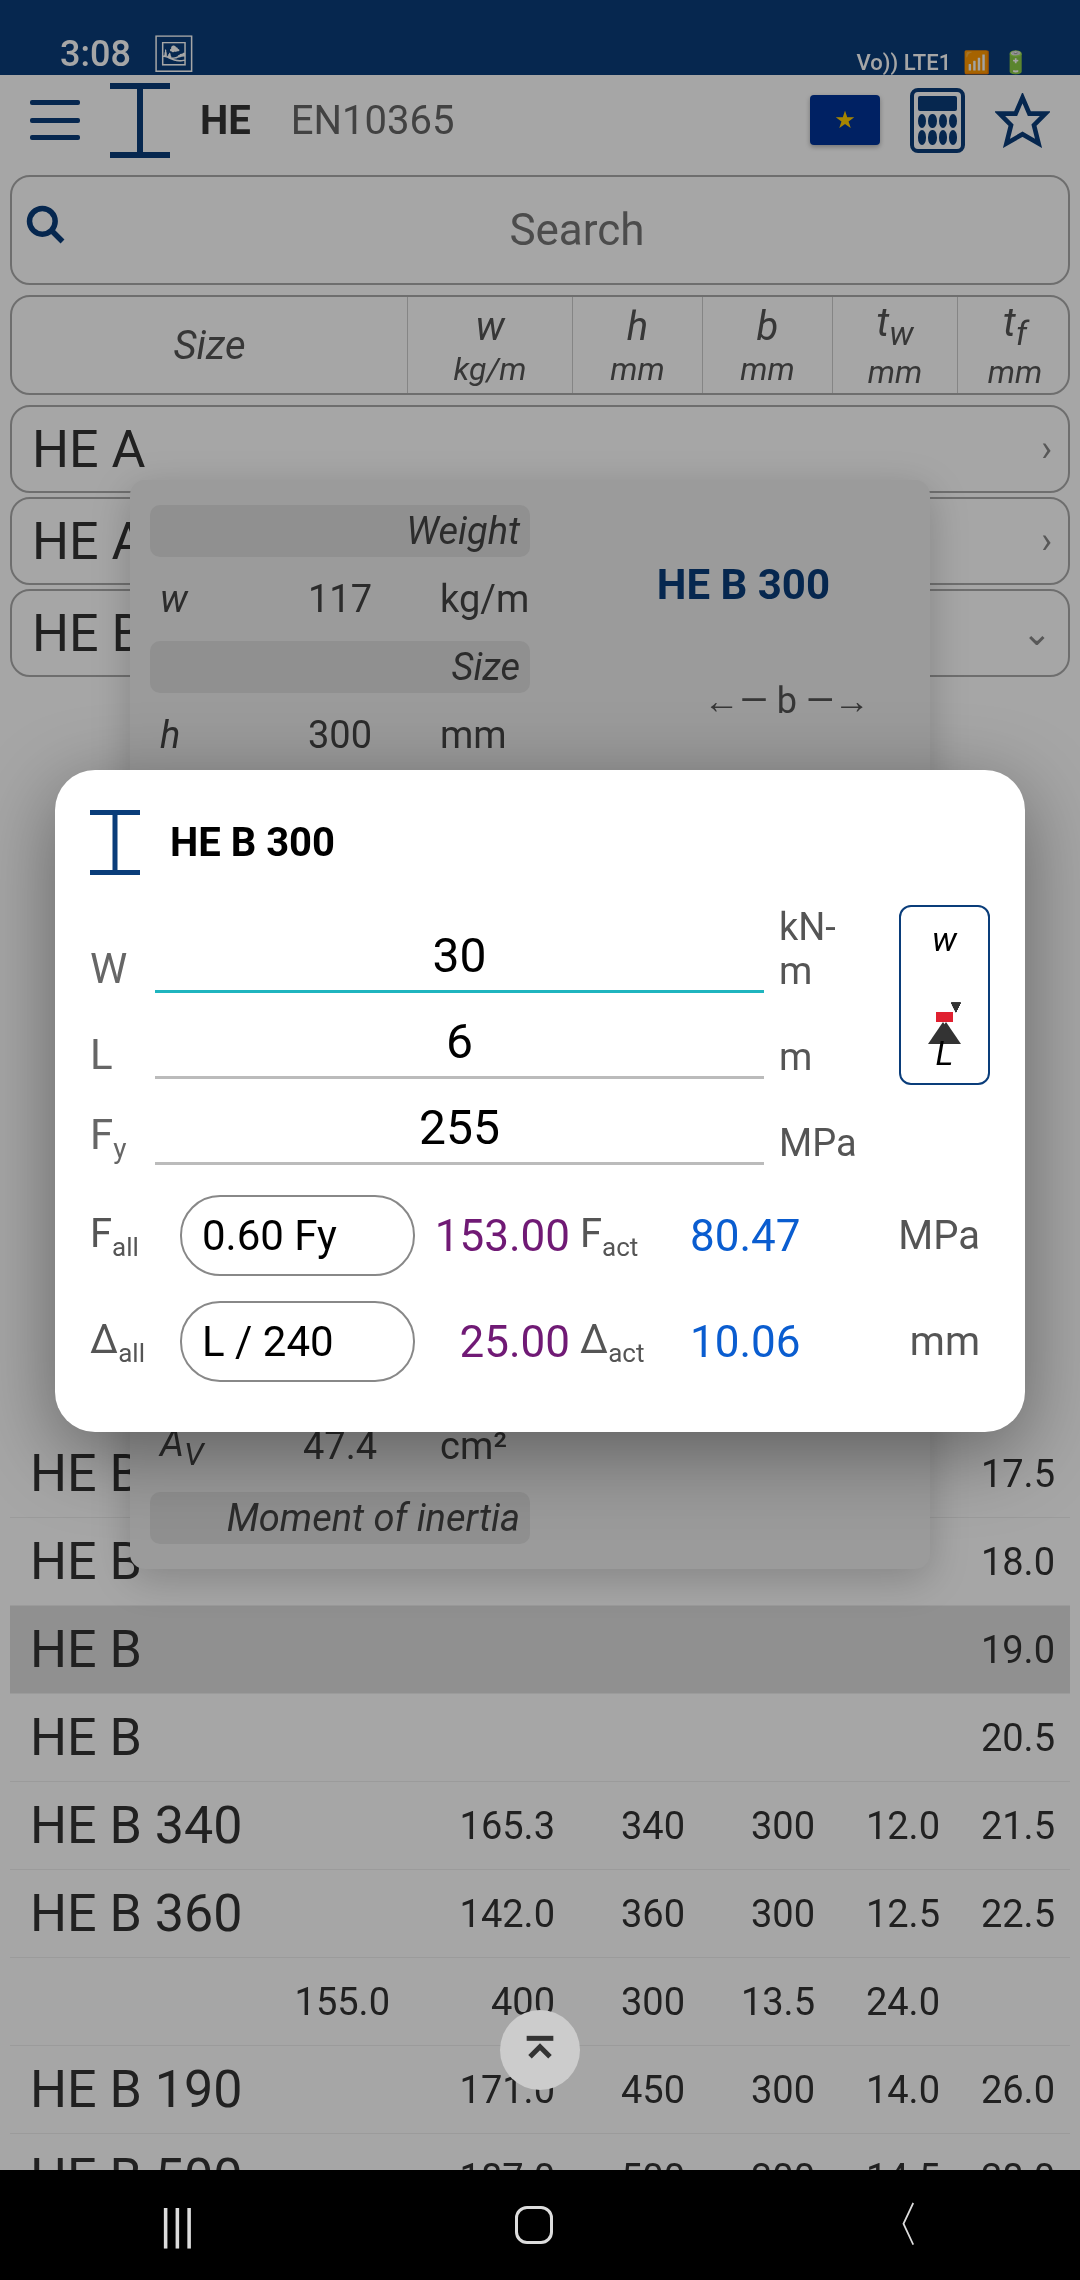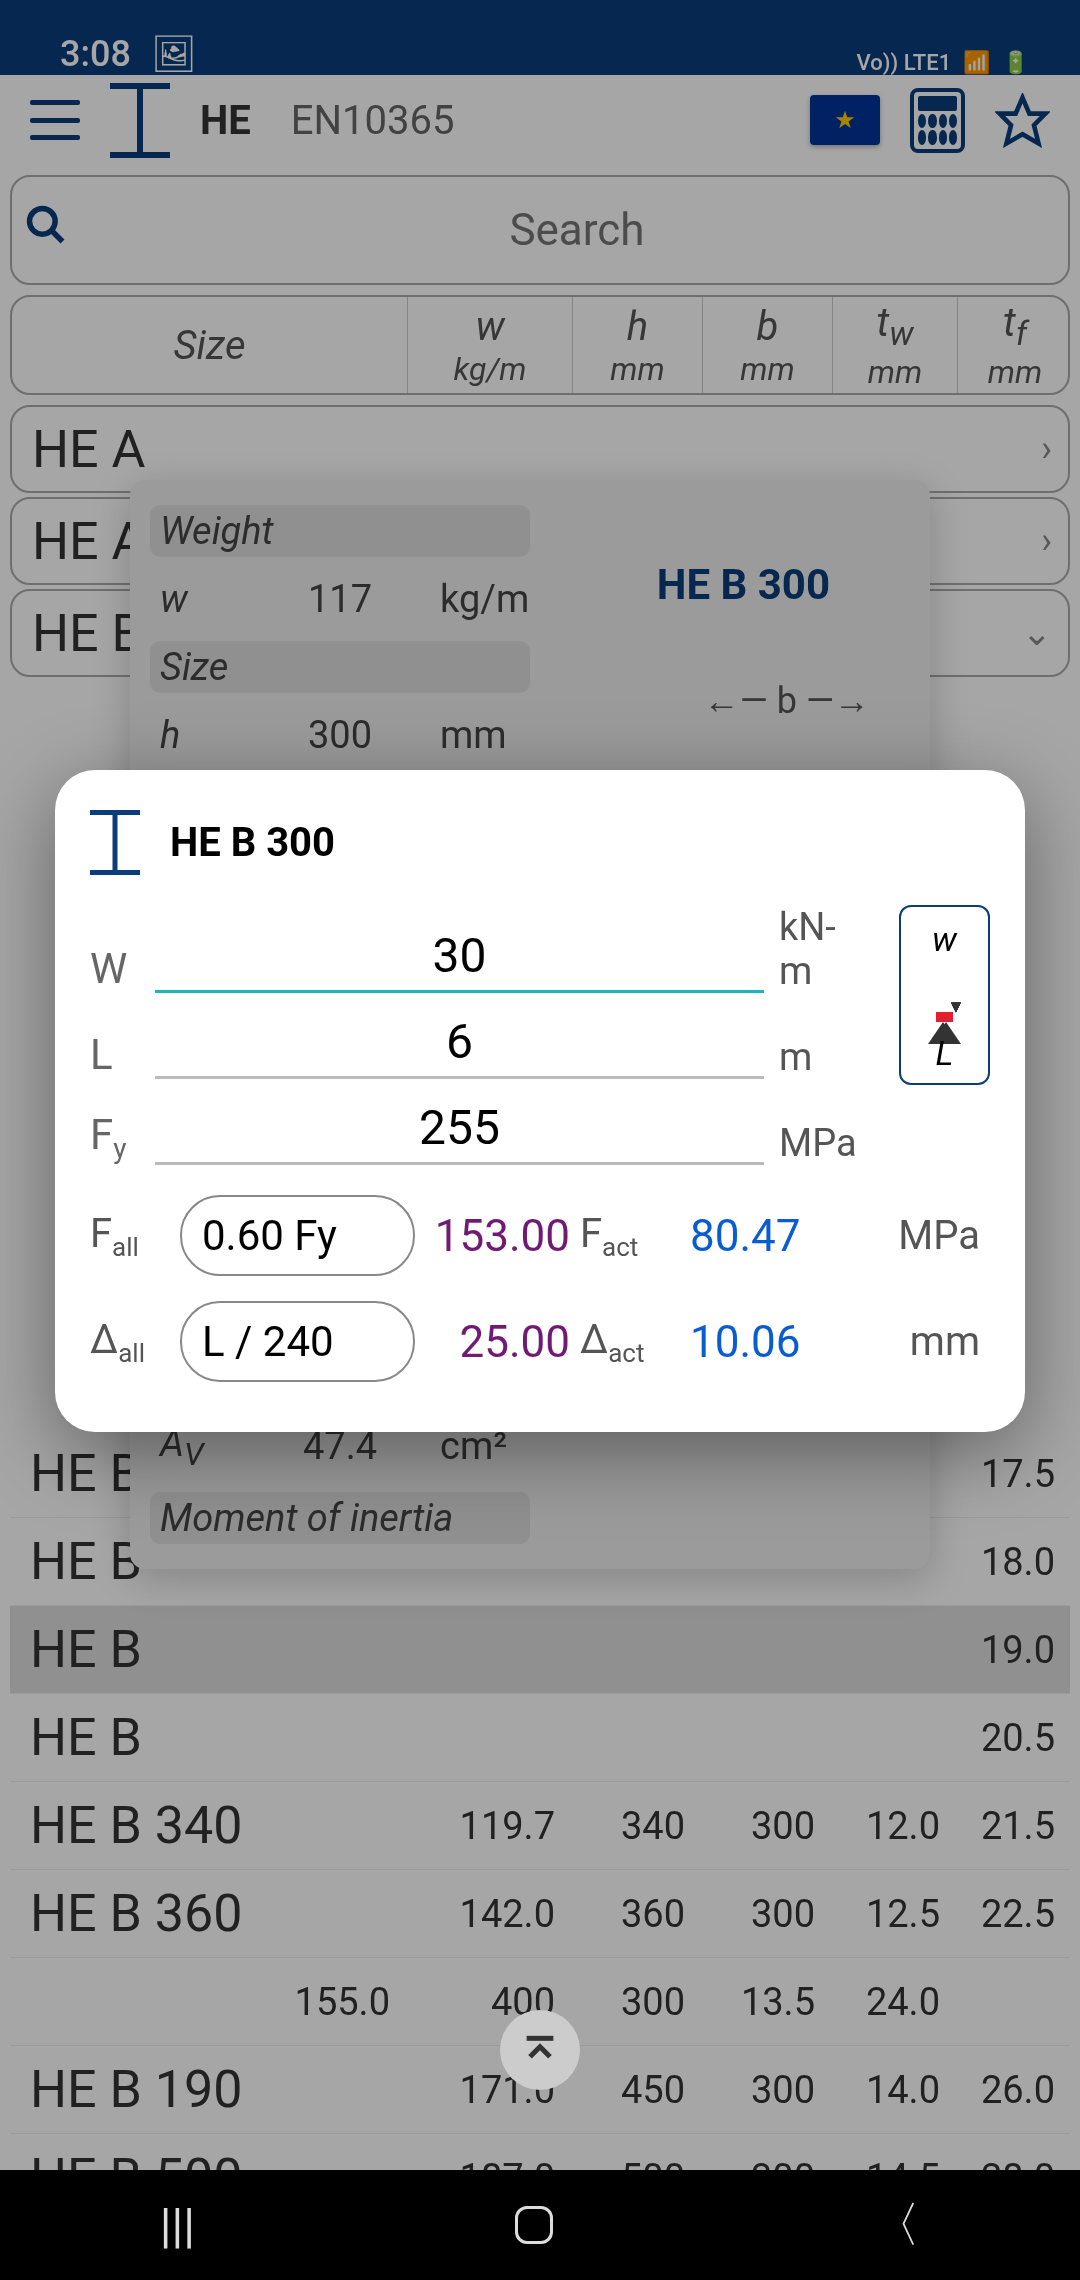--- a/index.html
+++ b/index.html
@@ -35,21 +35,21 @@
   .table-header .unit { font-style: italic; font-size: 32px; }
   
   .table-rows { padding: 0 10px; }
   .table-row { display: grid; grid-template-columns: 395px 165px 130px 130px 125px 115px; height: 88px; align-items: center; font-size: 38px; color: #333; }
   .table-row.grouped { border: 2px solid #aaa; border-radius: 20px; margin-bottom: 4px; }
   .table-row .size-cell { padding-left: 20px; font-size: 52px; }
   .table-row .chevron { justify-self: end; padding-right: 20px; color: #888; font-size: 36px; }
   .table-row > div:not(.size-cell):not(.chevron) { text-align: right; padding-right: 15px; }
   
   .detail-panel { position: absolute; top: 480px; left: 130px; width: 800px; background: #eee; border-radius: 15px; padding: 15px 20px; font-size: 38px; color: #444; box-shadow: 0 10px 40px rgba(0,0,0,0.2); }
-  .detail-panel .section-label { background: #ddd; padding: 4px 10px; border-radius: 10px; font-style: italic; width: 380px; margin: 10px 0; }
+  .detail-panel .section-label { background: #ddd; padding: 4px 10px; border-radius: 10px; font-style: italic; width: 380px; margin: 10px 0; text-align: right; }
   .detail-panel .row { display: flex; align-items: center; gap: 40px; padding: 10px 10px; }
   .detail-panel .sym { width: 80px; font-style: italic; }
   .detail-panel .val { width: 120px; text-align: center; }
   .detail-panel .unit { width: 90px; }
   .detail-panel .title { color: #0a3d7a; font-weight: 700; font-size: 42px; position: absolute; top: 80px; right: 100px; }
   .detail-panel .diag { position: absolute; top: 200px; right: 60px; font-size: 36px; color: #555; }
   
   .overlay { position: absolute; inset: 0; background: rgba(0,0,0,0.35); }
   
   .modal { position: absolute; top: 770px; left: 55px; width: 970px; background: #fff; border-radius: 40px; padding: 40px 35px 50px; box-shadow: 0 20px 80px rgba(0,0,0,0.4); }
@@ -235,21 +235,21 @@
       <div class="table-row">
         <div class="size-cell">HE B</div>
         <div></div>
         <div></div>
         <div></div>
         <div></div>
         <div>20.5</div>
       </div>
       <div class="table-row">
         <div class="size-cell">HE B 340</div>
-        <div>119.7</div>
+        <div>165.3</div>
         <div>340</div>
         <div>300</div>
         <div>12.0</div>
         <div>21.5</div>
       </div>
       <div class="table-row">
         <div class="size-cell">HE B 360</div>
         <div>142.0</div>
         <div>360</div>
         <div>300</div>

